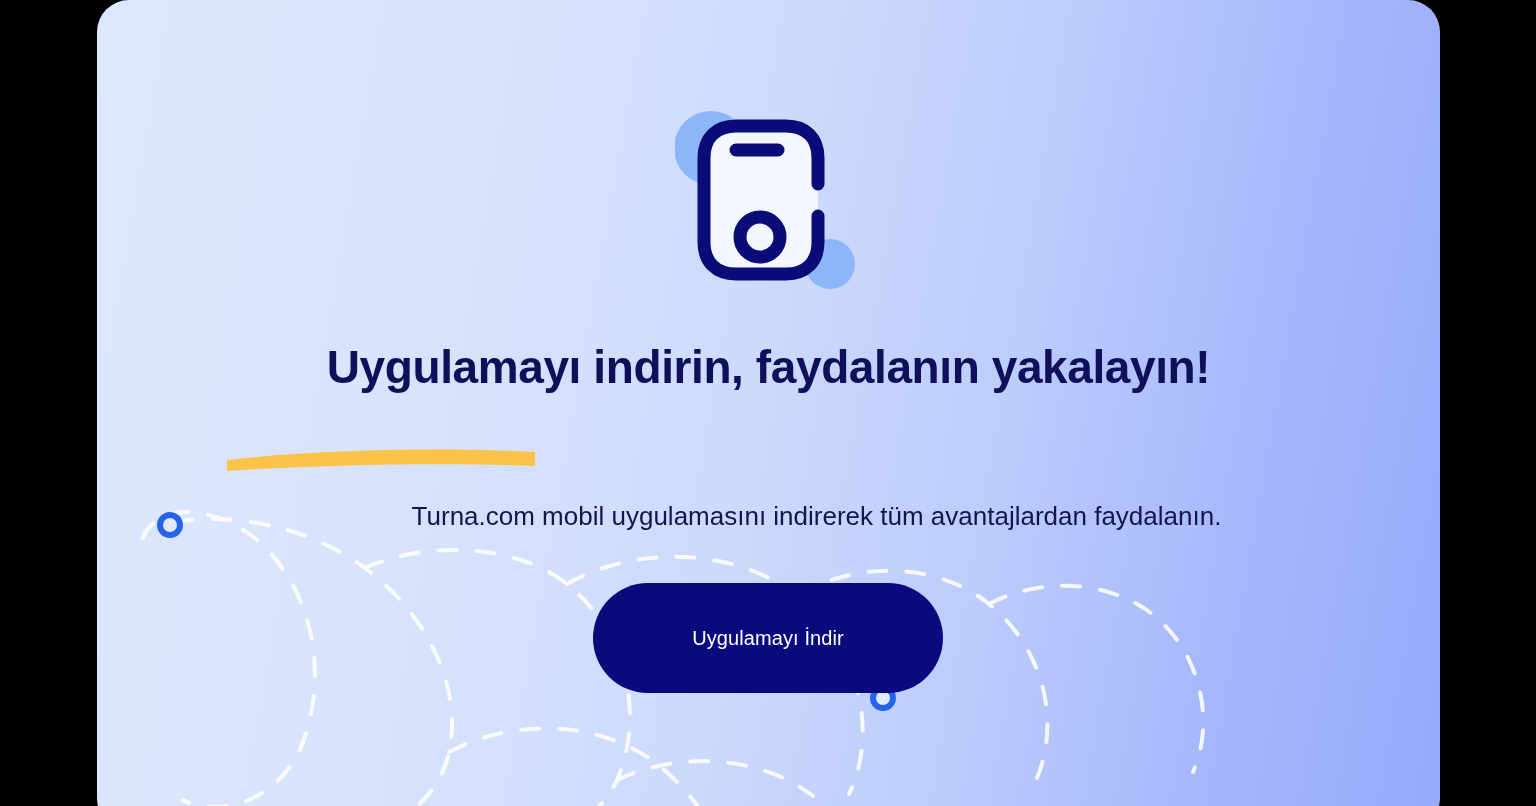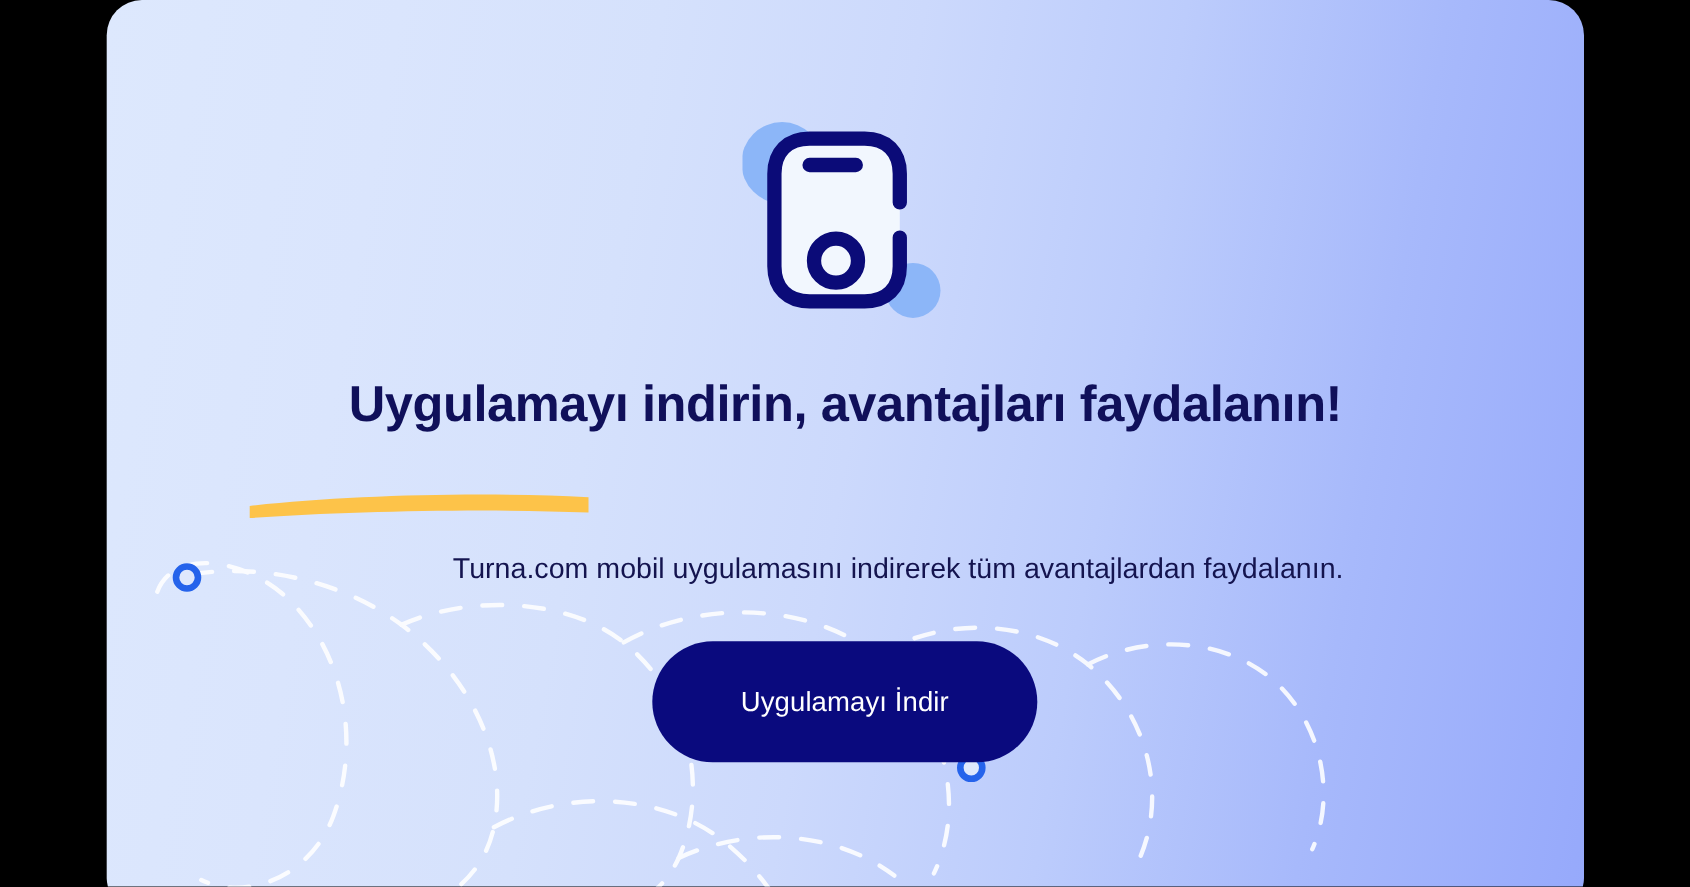--- a/index.html
+++ b/index.html
@@ -110,21 +110,21 @@
     position: absolute;
     left: 496px;            
     top: 583px;
     width: 350px;
     height: 110px;
     border: none;
     border-radius: 55px;
     background: #0a0a7e;
     color: #ffffff;
     font-family: "Liberation Sans", sans-serif;
-    font-size: 25px;
+    font-size: 20px;
     font-weight: 400;
     letter-spacing: 0.1px;
     cursor: pointer;
     display: flex;
     align-items: center;
     justify-content: center;
     padding: 0;
     z-index: 5;
   }
 
@@ -183,21 +183,21 @@
                  C 131 174 143 162 143 142
                  L 143 116"></path>
       </g>
 
       <line x1="61" y1="50" x2="103" y2="50" stroke="#0B0B78" stroke-width="13" stroke-linecap="round"></line>
 
       <circle cx="85" cy="137" r="20" fill="none" stroke="#0B0B78" stroke-width="13"></circle>
     </svg>
 
     <div id="headline-block">
-      <h1 id="page-title">Uygulamayı indirin, avantajları faydalanın!</h1>
+      <h1 id="page-title">Uygulamayı indirin, faydalanın yakalayın!</h1>
     </div>
 
     <svg id="underline-accent" viewBox="0 0 312 28" preserveAspectRatio="none" aria-hidden="true">
       <path d="M 2 16 C 90 6 214 3 310 8 L 310 22 C 214 18 90 21 2 27 Z" fill="#FDC349"></path>
     </svg>
 
     <p id="subtitle">Turna.com mobil uygulamasını indirerek tüm avantajlardan faydalanın.</p>
 
     <button id="cta-button">Uygulamayı İndir</button>
 

